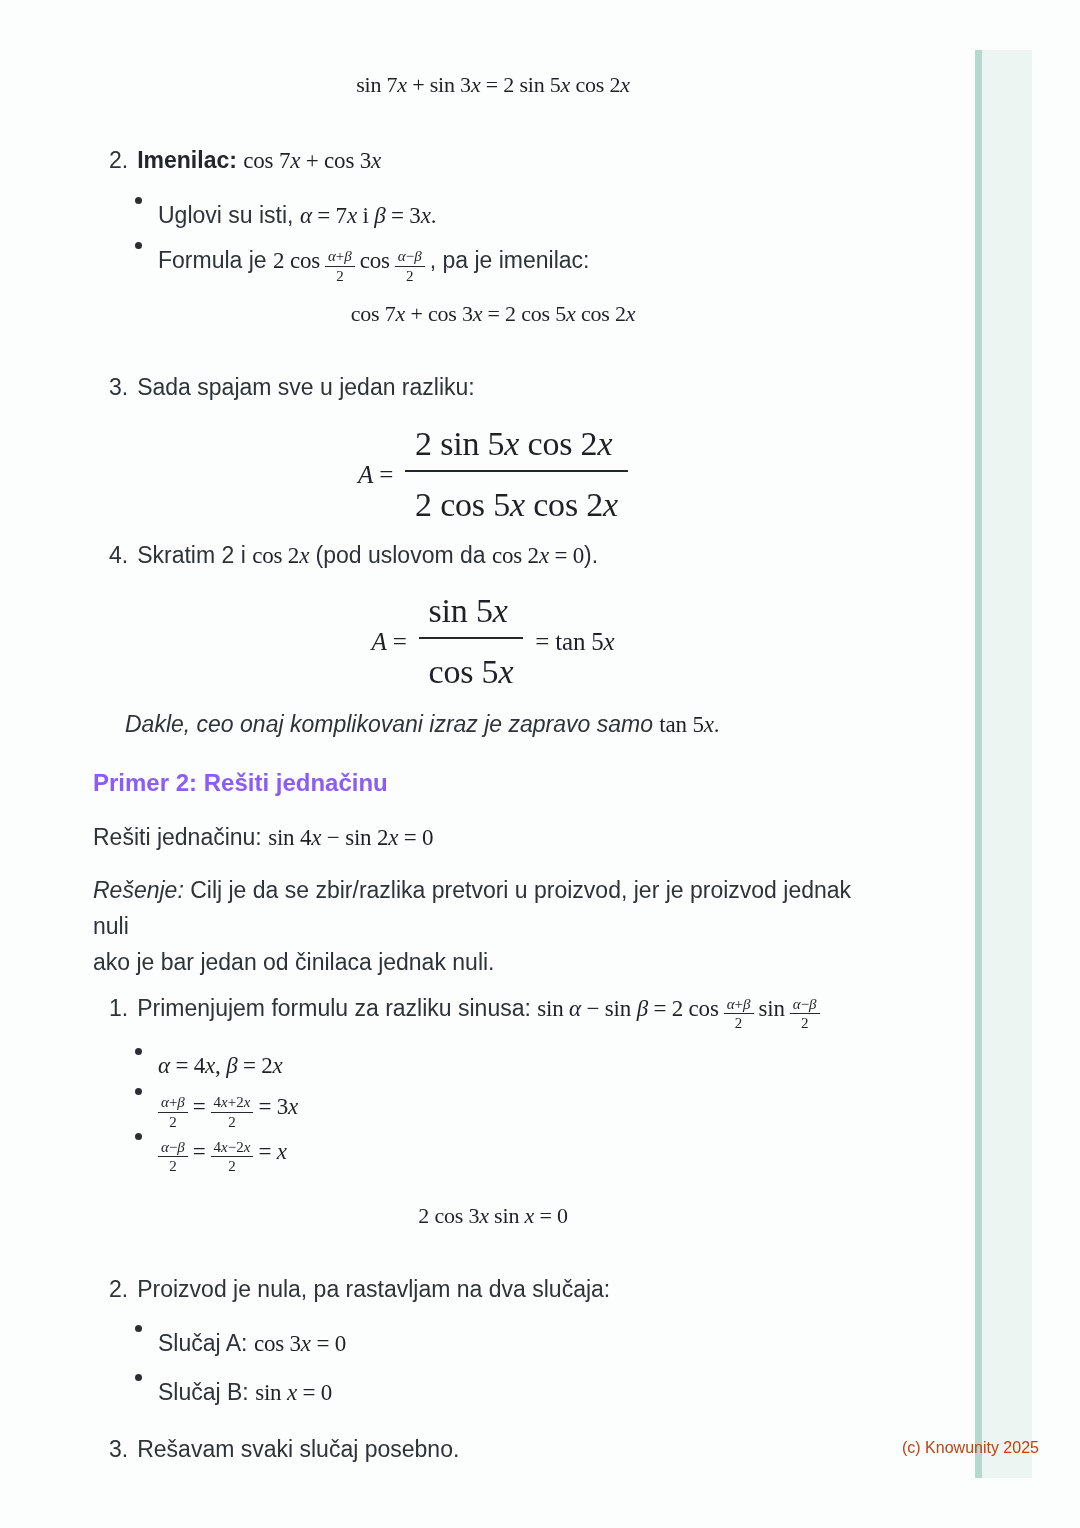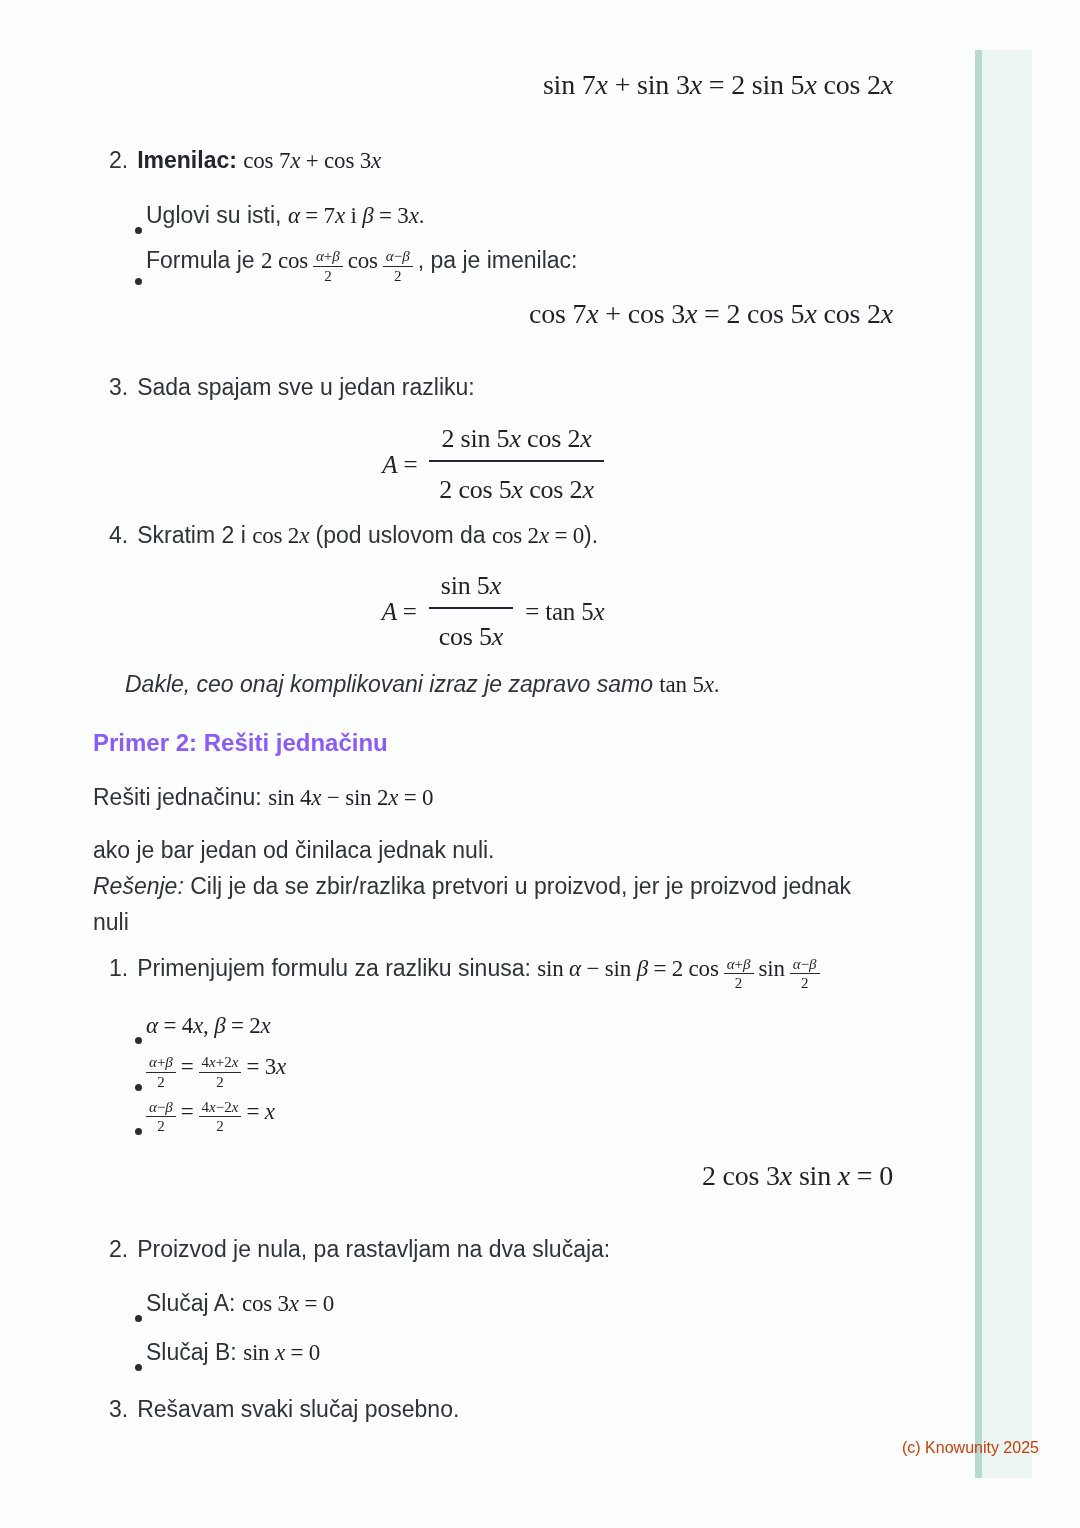--- a/index.html
+++ b/index.html
@@ -13,36 +13,36 @@
     font-size:23px;
     line-height:36px;
   }
   .doc{padding:0 187px 0 93px;}
   .math{
     font-family:"Liberation Serif",serif;
     color:#1e2125;
     letter-spacing:-0.2px;
   }
   .math i{font-style:italic;}
-  .eq{text-align:right;font-size:28px;line-height:34px;}
+  .eq{text-align:center;font-size:22px;line-height:34px;}
   .eqrow{display:flex;justify-content:center;align-items:center;gap:12px;font-size:25px;}
   .lead{font-size:25px;}
-  .bfrac{display:inline-block;text-align:center;font-size:26px;line-height:1.25;}
+  .bfrac{display:inline-block;text-align:left;font-size:34px;line-height:1.25;}
   .bfrac .n{display:block;border-bottom:2px solid #23272b;padding:0 10px 5px;}
   .bfrac .d{display:block;padding:12px 10px 0;}
   .sfrac{display:inline-block;vertical-align:-0.85em;text-align:center;
          font-size:15px;line-height:1.12;font-family:"Liberation Serif",serif;
          color:#1e2125;margin:0 5px;}
   .sfrac .n{display:block;border-bottom:1.3px solid #262a2e;padding:0 3px 1px;}
   .sfrac .d{display:block;padding-top:1px;}
   .numitem{margin-left:16px;}
   .marker{margin-right:9px;}
   .bold{font-weight:bold;color:#23272c;}
   .ital{font-style:italic;}
-  .bullet{margin-left:42px;display:flex;align-items:flex-end;gap:4px;}
+  .bullet{margin-left:42px;display:flex;align-items:flex-start;gap:16px;}
   .dot{width:7px;height:7px;border-radius:50%;background:#2a2e33;flex:none;}
   .bline{display:block;}
   .heading{font-weight:bold;font-size:24px;color:#8b5cf6;}
   .note{margin-left:32px;}
   .accent-bar{
     position:absolute;top:50px;left:975px;
     width:57px;height:1428px;
     background:#ecf5f2;
     border-left:7px solid #b5d8d0;
     box-sizing:border-box;
@@ -110,22 +110,22 @@
       <span class="ital">Dakle, ceo onaj komplikovani izraz je zapravo samo </span><span class="math">tan 5<i>x</i>.</span>
     </div>
 
     <div class="heading" style="margin-top:22px">Primer 2: Rešiti jednačinu</div>
 
     <div style="margin-top:18px">
       <span>Rešiti jednačinu: </span><span class="math">sin 4<i>x</i> − sin 2<i>x</i> = 0</span>
     </div>
 
     <div style="margin-top:16px">
+      <div><span class="ital">Rešenje:</span><span> Cilj je da se zbir/razlika pretvori u proizvod, jer je proizvod jednak nuli</span></div>
       <div>ako je bar jedan od činilaca jednak nuli.</div>
-      <div><span class="ital">Rešenje:</span><span> Cilj je da se zbir/razlika pretvori u proizvod, jer je proizvod jednak nuli</span></div>
     </div>
 
     <div class="numitem" style="margin-top:10px">
       <span class="marker">1.</span><span>Primenjujem formulu za razliku sinusa: </span><span class="math">sin <i>α</i> − sin <i>β</i> = 2 cos</span><span class="sfrac"><span class="n"><i>α</i>+<i>β</i></span><span class="d">2</span></span><span class="math">sin</span><span class="sfrac"><span class="n"><i>α</i>−<i>β</i></span><span class="d">2</span></span>
     </div>
 
     <div class="bullet" style="margin-top:16px">
       <span class="dot"></span>
       <span class="bline math"><i>α</i> = 4<i>x</i>, <i>β</i> = 2<i>x</i></span>
     </div>

